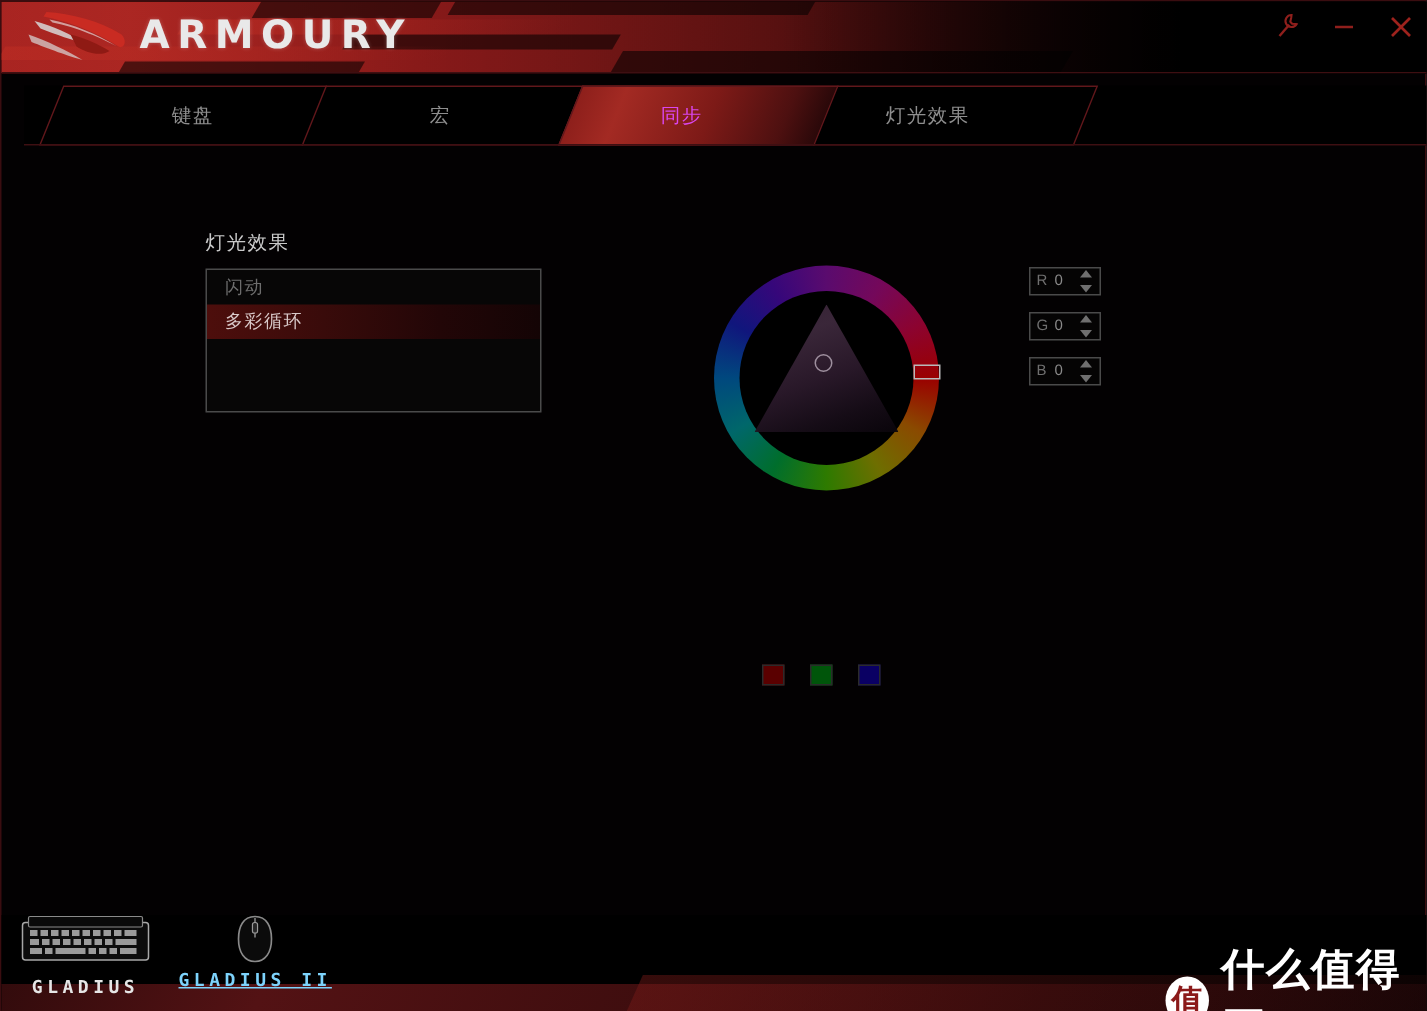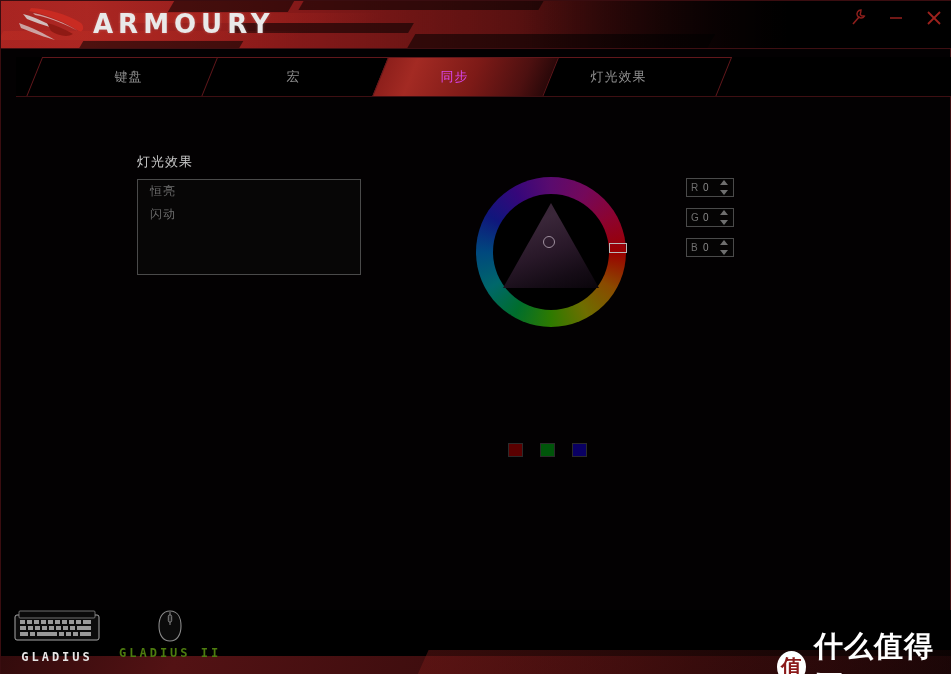--- a/index.html
+++ b/index.html
@@ -178,21 +178,21 @@
     position:absolute; display:flex; flex-direction:column; align-items:center; cursor:pointer;
   }
   .device .dev-name{
     font-size:12px; font-weight:bold; letter-spacing:3px;
     font-family:"DejaVu Sans Mono","Liberation Mono",monospace;
     margin-top:3px;
   }
   #dev-claymore{ left:12px; top:608px; }
   #dev-claymore .dev-name{ color:#e6e6e6; }
   #dev-gladius{ left:118px; top:608px; }
-  #dev-gladius .dev-name{ color:#4d7c0f; }
+  #dev-gladius .dev-name{ color:#7dd3fc;text-decoration:underline; }
 
   
   .watermark{ position:absolute; left:776px; top:626px; display:flex; align-items:center; gap:8px; }
   .wm-circle{
     width:32px; height:32px; border-radius:50%; background:#fff;
     display:flex; align-items:center; justify-content:center;
     font-size:21px; color:#8b1a1a; font-weight:bold;
     font-family:"DejaVu Sans","Liberation Sans",sans-serif;
   }
   .wm-text{
@@ -272,24 +272,24 @@
     </div>
     <div class="tabbar-rule"></div>
   </div>
 
   <div class="content">
 
     <div class="section-label">灯光效果</div>
 
     <div class="listbox">
       <div class="list-item">
-        <span>恒亮</span>
-      </div>
-      <div class="list-item">
         <span>闪动</span>
+      </div>
+      <div class="list-item selected">
+        <span>多彩循环</span>
       </div>
     </div>
 
     <div class="wheel-wrap">
       <div class="wheel-ring"></div>
       <div class="wheel-ring-inner"></div>
       <div class="wheel-tri"></div>
       <div class="tri-cursor"></div>
       <div class="hue-cursor"></div>
     </div>

